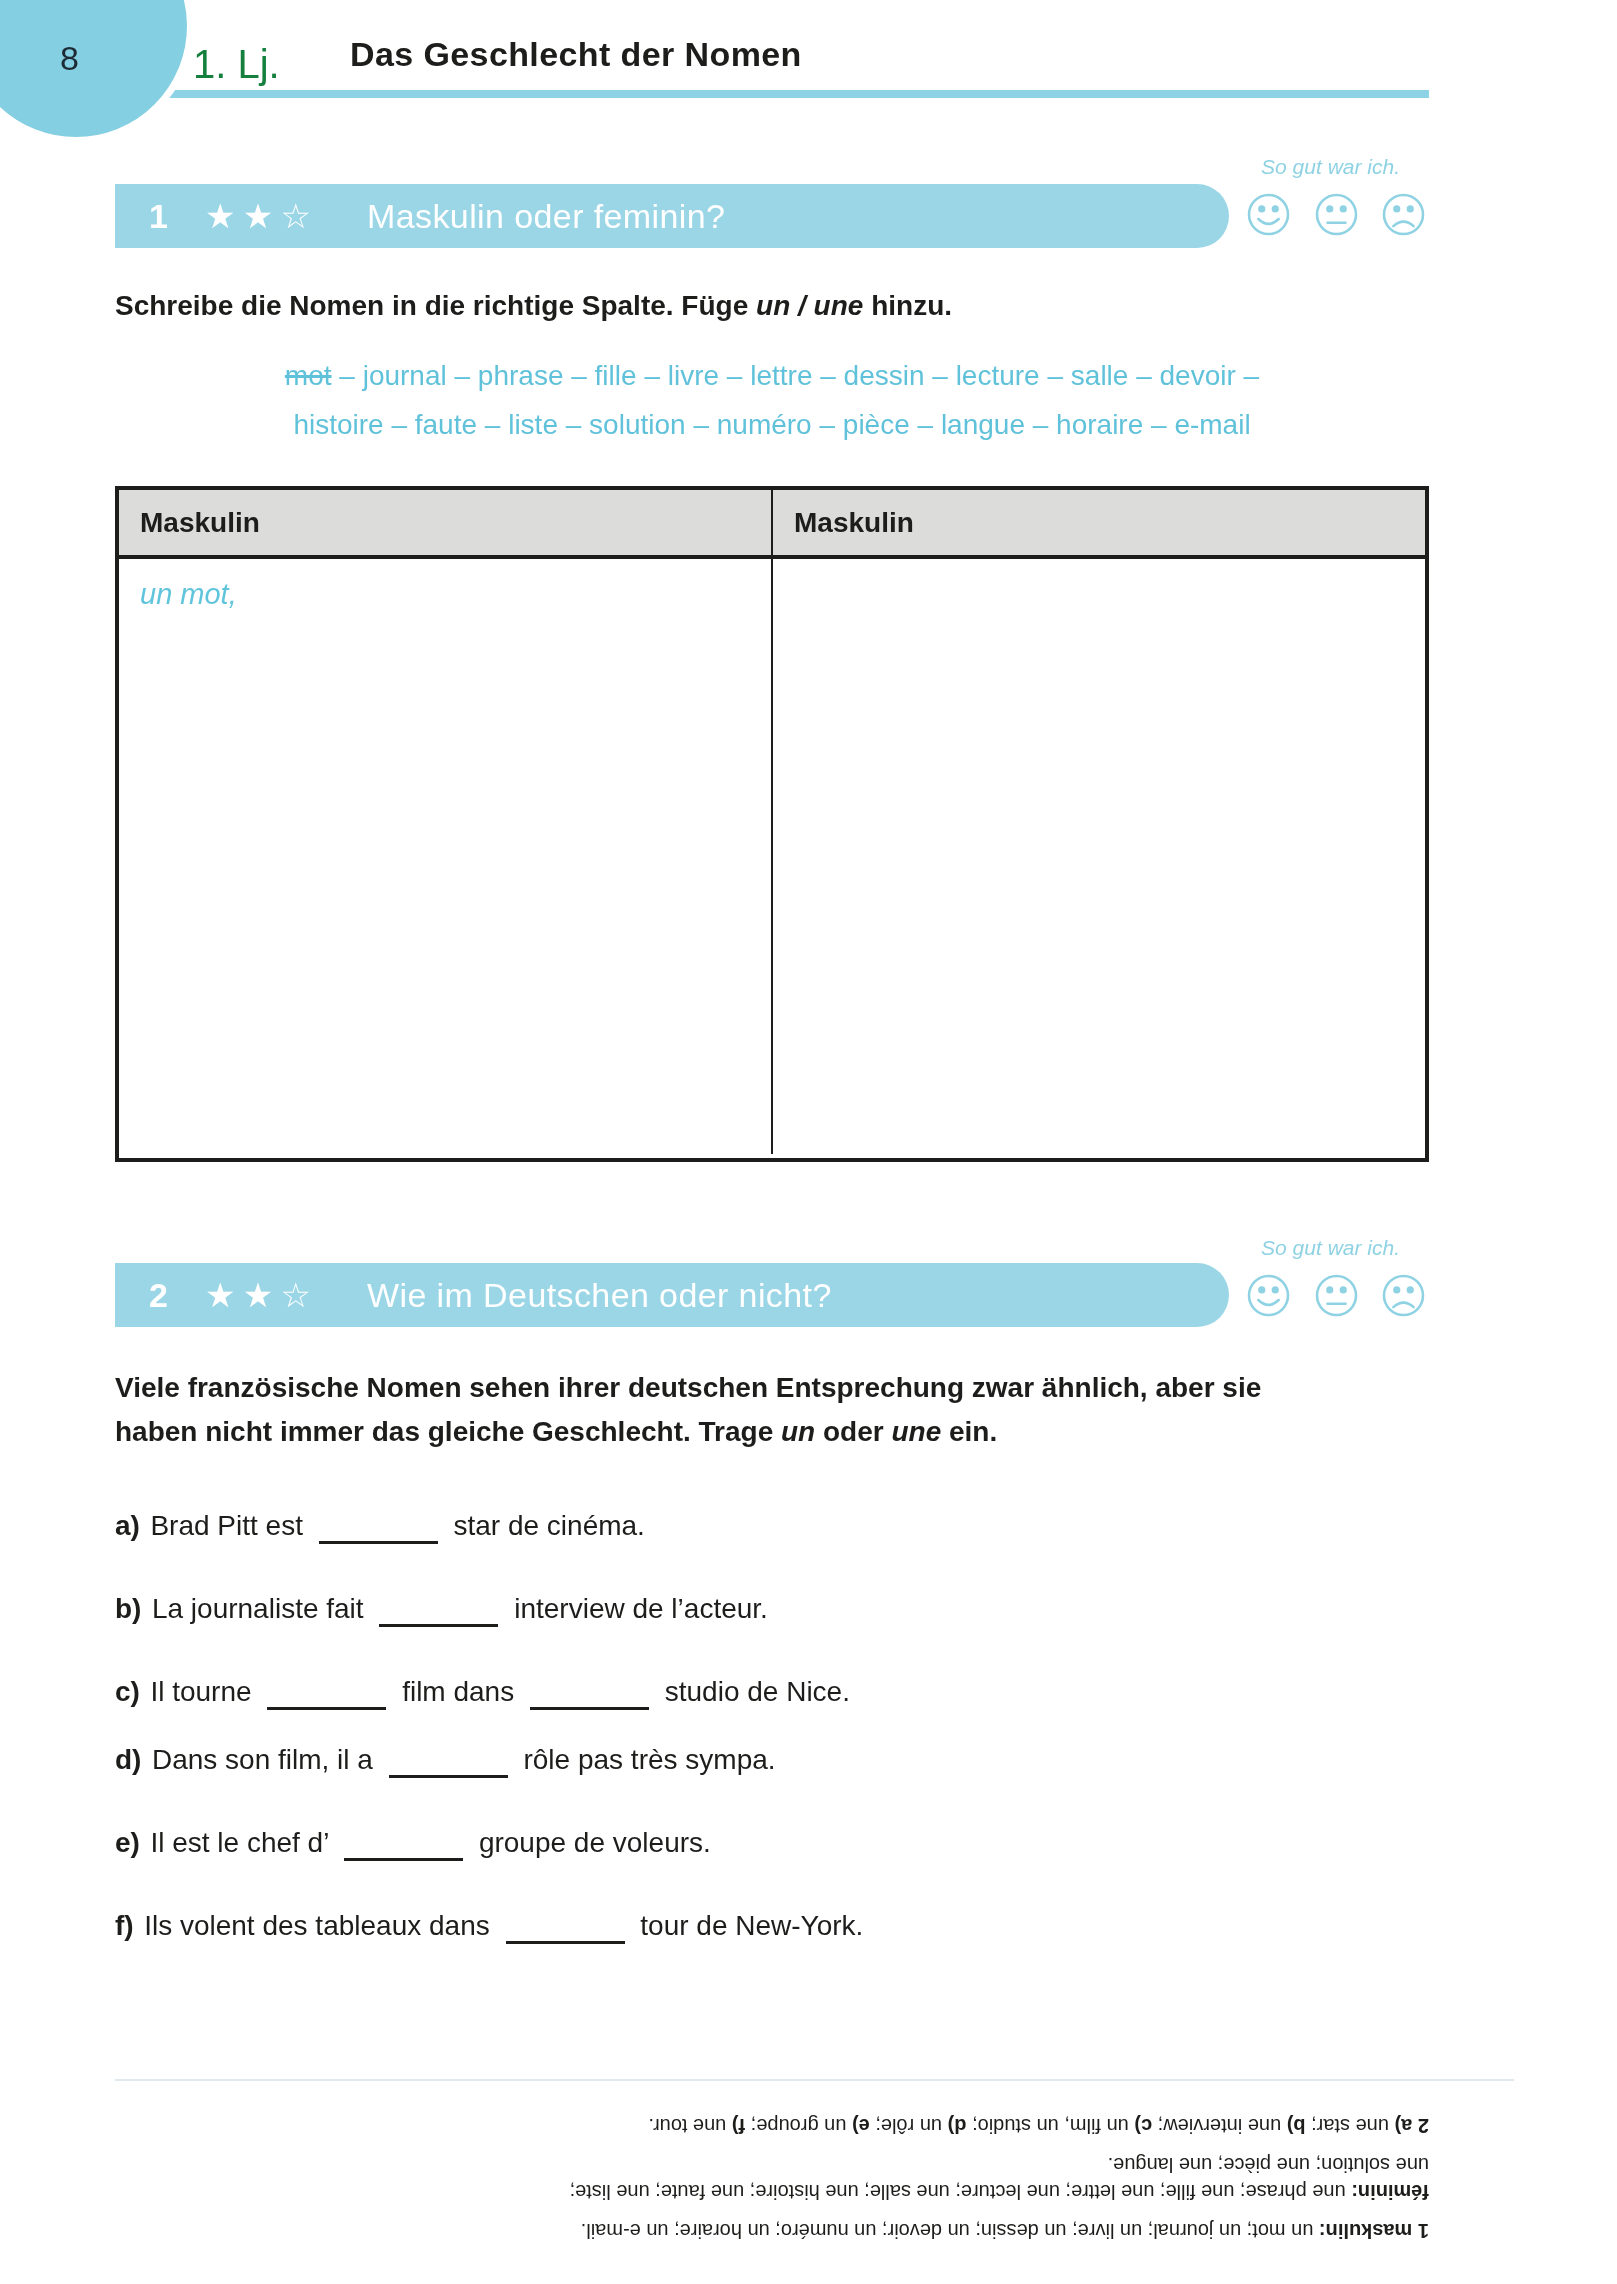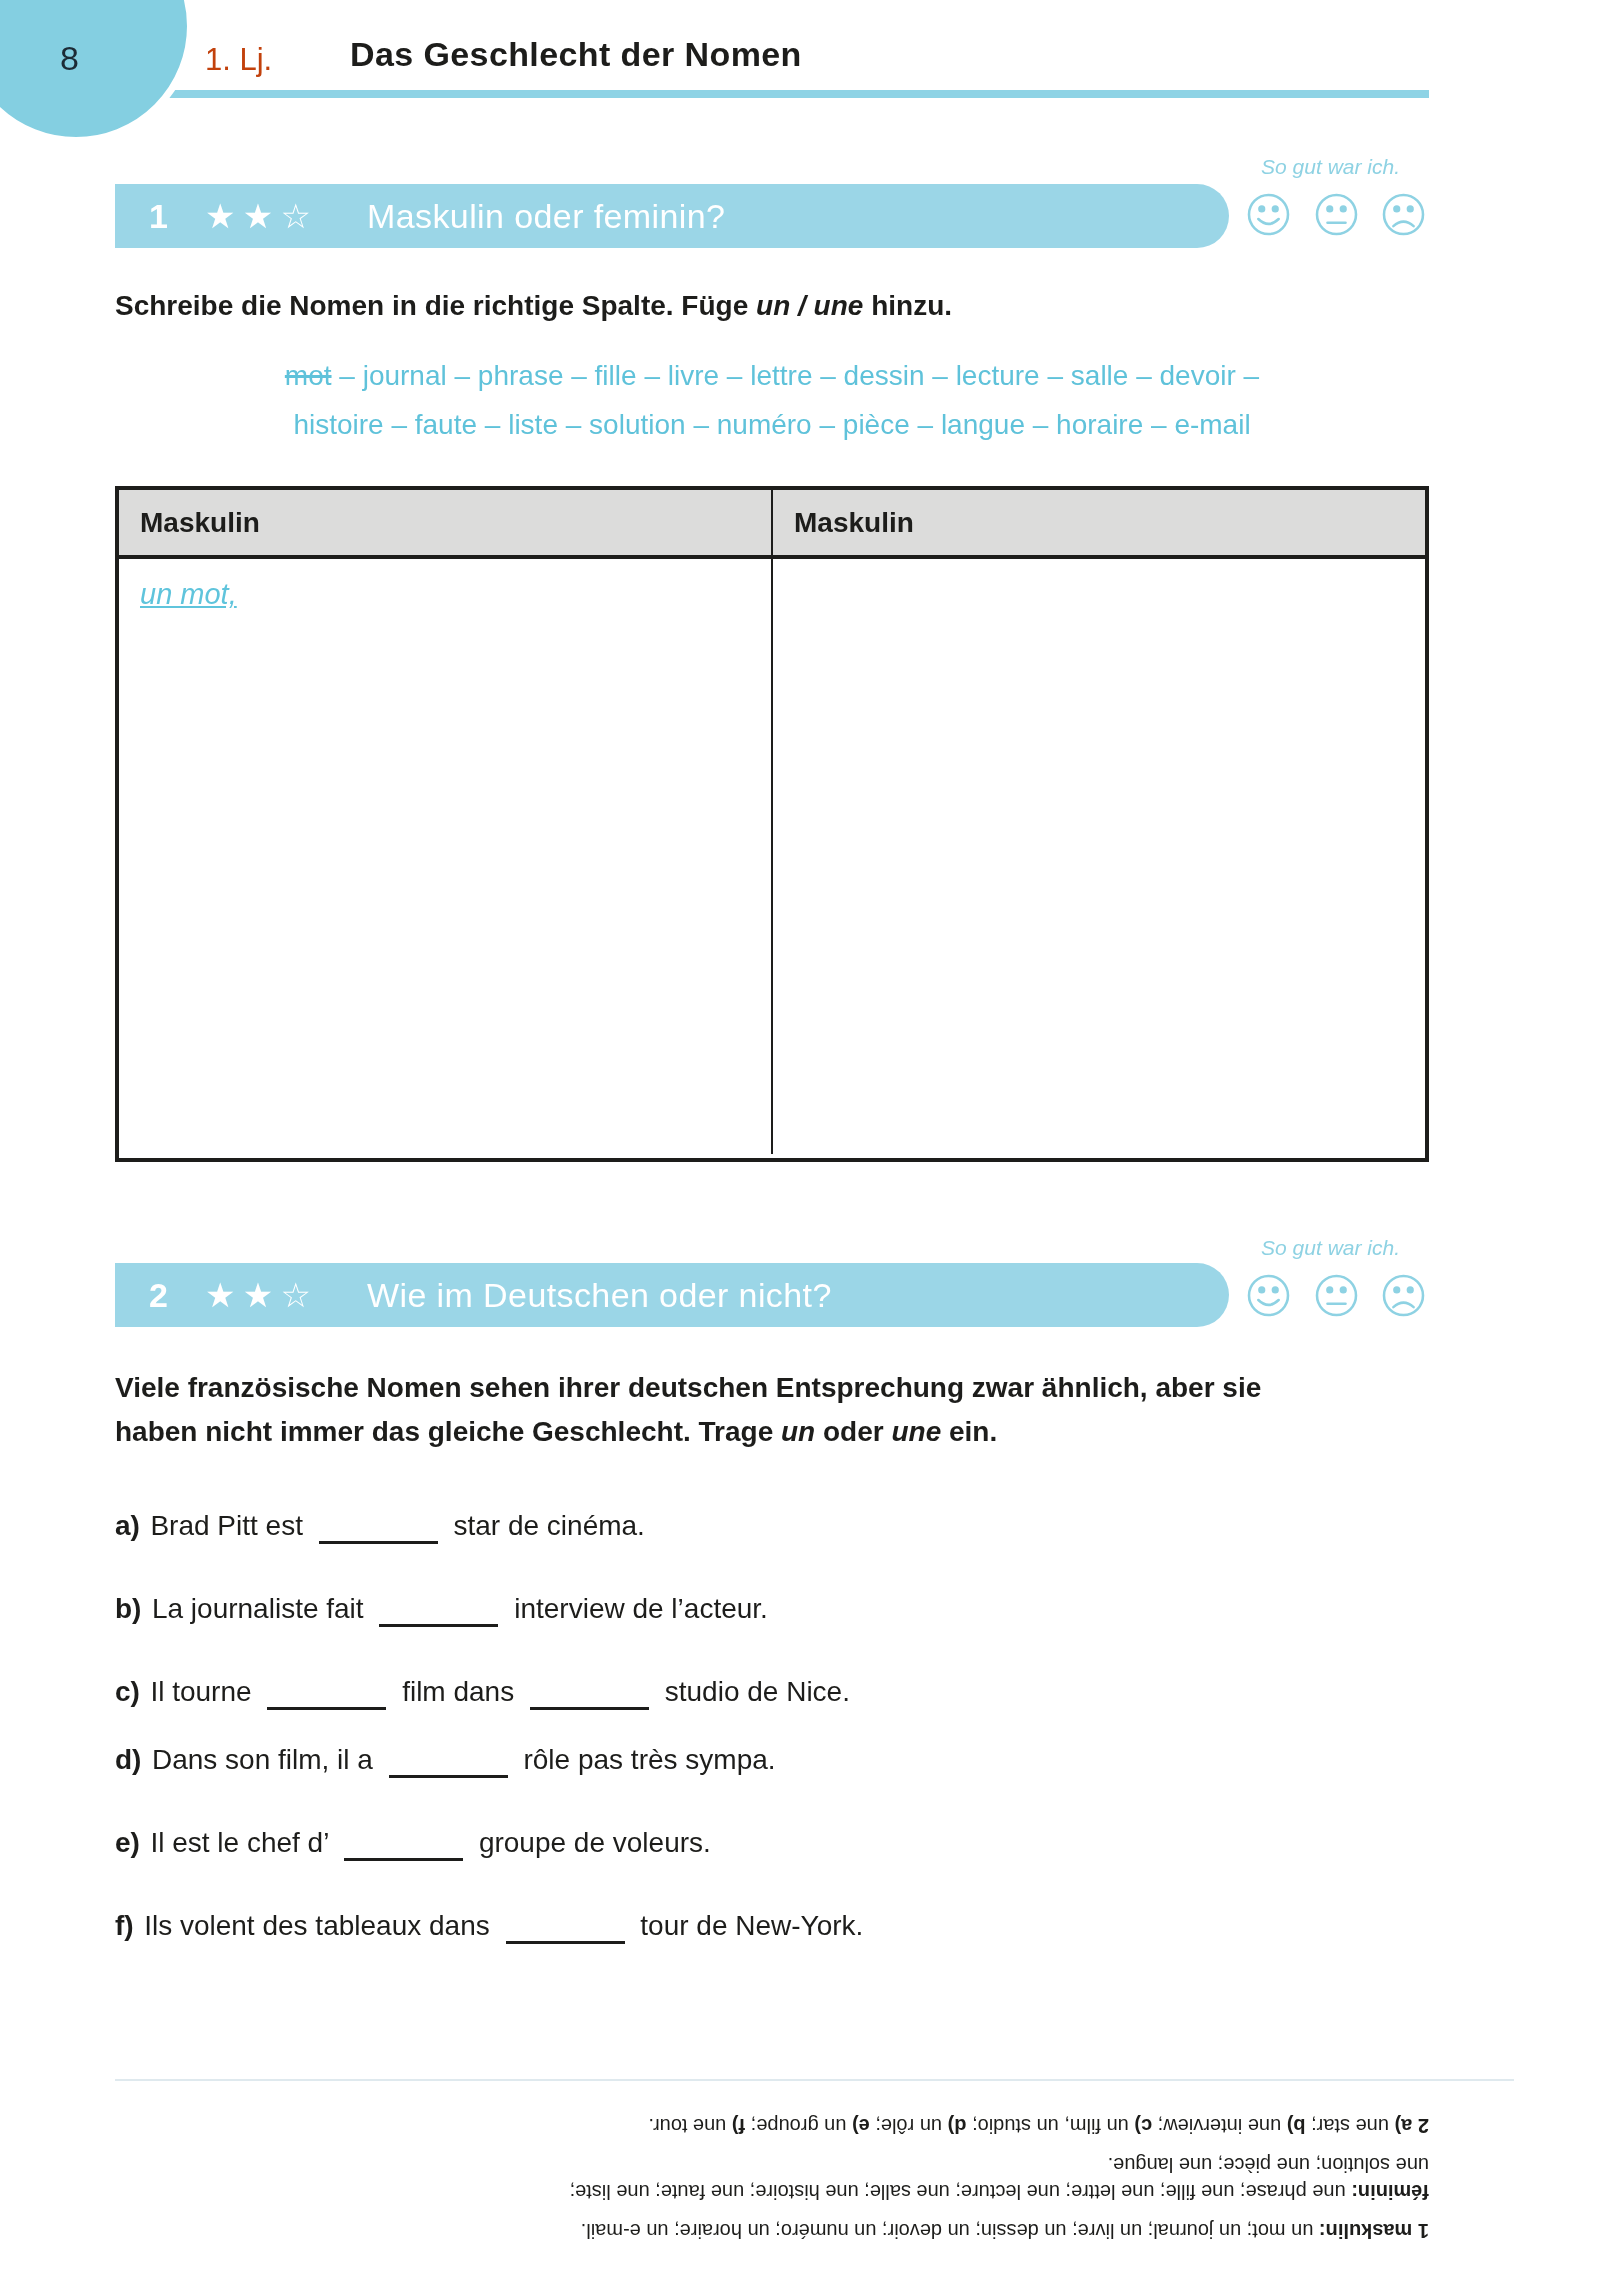--- a/index.html
+++ b/index.html
@@ -6,21 +6,21 @@
   .page{
     position:relative;width:1618px;height:2284px;background:#ffffff;overflow:hidden;
     color:#1d1d1b;font-family:"Liberation Sans",sans-serif;
   }
   
   .header-line{position:absolute;left:137px;top:90px;width:1292px;height:8px;background:#8ed3e5;z-index:1;}
   .corner-circle{position:absolute;left:-42px;top:-92px;width:222px;height:222px;border-radius:50%;
     background:#84cfe1;border:7.3px solid #ffffff;z-index:2;}
   .page-number{position:absolute;left:0;top:34px;width:139px;text-align:center;font-size:34px;
     color:#1c2b36;z-index:3;line-height:48px;}
-  .lesson{position:absolute;left:205px;top:42px;font-size:31px;color:#c2410c;}
+  .lesson{position:absolute;left:193px;top:42px;font-size:40px;color:#15803d;}
   .doc-title{position:absolute;left:350px;top:35px;font-size:34px;font-weight:bold;letter-spacing:0.4px;}
   
   .rating-label{position:absolute;left:1207px;width:193px;text-align:right;font-style:italic;
     font-size:21px;color:#8ed2e3;}
   .smileys{position:absolute;left:1246px;display:flex;gap:22.6px;}
   .smileys span{width:45px;height:45px;display:block;}
   
   .ex-bar{position:absolute;left:115px;width:1114px;height:64px;background:#9bd6e7;
     border-radius:0 32px 32px 0;color:#ffffff;}
   .bar-num{position:absolute;left:34px;top:0;line-height:64px;font-size:34px;font-weight:bold;}
@@ -33,21 +33,21 @@
     font-size:28px;font-weight:normal;line-height:49px;}
   .struck{text-decoration:line-through;text-decoration-thickness:3.2px;}
   
   .gender-table{position:absolute;left:115px;top:486px;width:1314px;height:676px;
     border:4px solid #1d1d1b;box-sizing:border-box;}
   .gt-header{display:flex;height:69px;background:#dcdcdb;border-bottom:4px solid #1d1d1b;box-sizing:border-box;}
   .gt-body{display:flex;height:595px;}
   .gt-cell{flex:1;box-sizing:border-box;}
   .gt-cell.first{border-right:2.4px solid #1d1d1b;}
   .gt-header .gt-cell{font-size:28px;font-weight:bold;display:flex;align-items:center;padding:0 21px;}
-  .gt-entry{color:#5fc4dc;font-style:italic;font-size:29px;padding:19.3px 21px;text-decoration:underline;}
+  .gt-entry{color:#5fc4dc;font-style:italic;font-size:29px;padding:19.3px 21px;}
   
   #items{position:absolute;left:115px;top:1508px;width:1370px;font-size:28px;}
   .item{position:absolute;left:0;white-space:nowrap;line-height:35px;}
   .item-label{font-weight:bold;margin-right:10.5px;}
   .blank{display:inline-block;width:119px;height:0;border-bottom:3.2px solid #1d1d1b;
     position:relative;top:8.9px;margin:0 8px;}
   
   #solutions{position:absolute;left:115px;top:2100px;width:1314px;transform:rotate(180deg);
     font-size:20px;line-height:27px;color:#1d1d1b;}
   .sol-para{margin:0 0 12px 0;}

